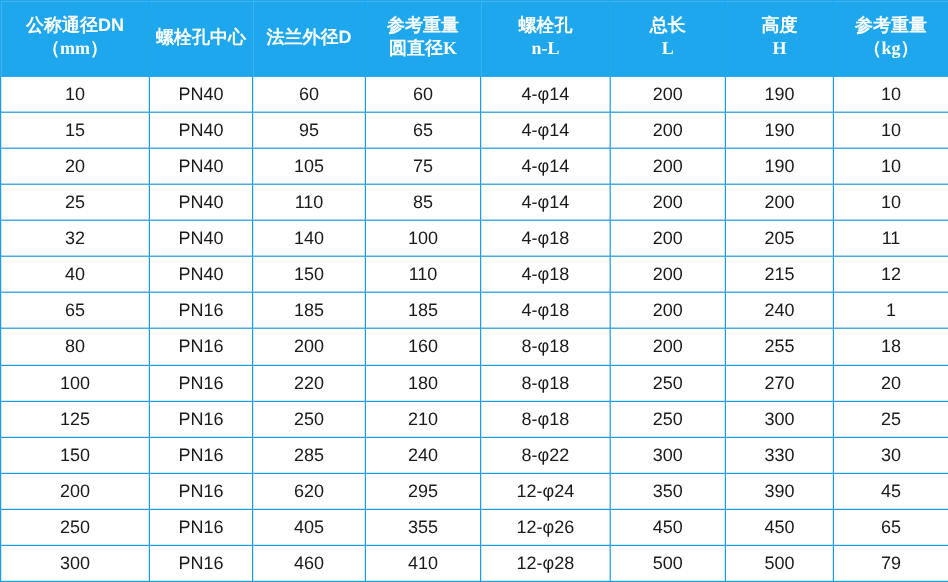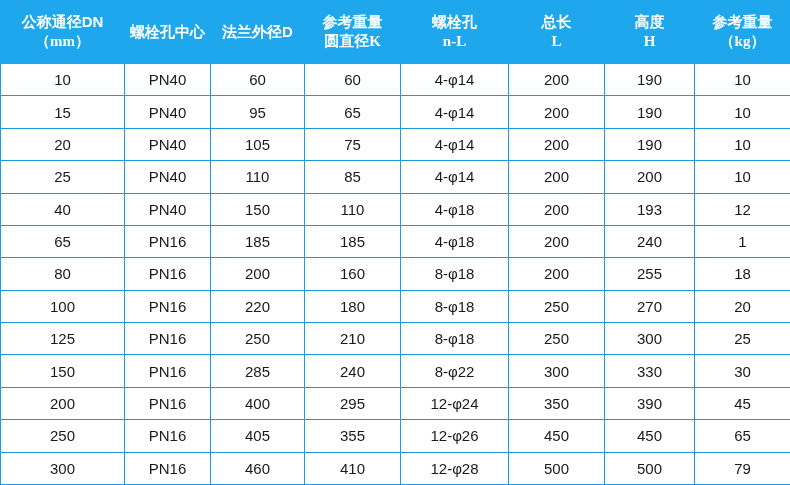--- a/index.html
+++ b/index.html
@@ -141,27 +141,37 @@
         <td>25</td>
         <td>PN40</td>
         <td>110</td>
         <td>85</td>
         <td>4-φ14</td>
         <td>200</td>
         <td>200</td>
         <td>10</td>
       </tr>
       <tr>
+        <td>32</td>
+        <td>PN40</td>
+        <td>140</td>
+        <td>100</td>
+        <td>4-φ18</td>
+        <td>200</td>
+        <td>205</td>
+        <td>11</td>
+      </tr>
+      <tr>
         <td>40</td>
         <td>PN40</td>
         <td>150</td>
         <td>110</td>
         <td>4-φ18</td>
         <td>200</td>
-        <td>193</td>
+        <td>215</td>
         <td>12</td>
       </tr>
       <tr>
         <td>65</td>
         <td>PN16</td>
         <td>185</td>
         <td>185</td>
         <td>4-φ18</td>
         <td>200</td>
         <td>240</td>
@@ -203,21 +213,21 @@
         <td>285</td>
         <td>240</td>
         <td>8-φ22</td>
         <td>300</td>
         <td>330</td>
         <td>30</td>
       </tr>
       <tr>
         <td>200</td>
         <td>PN16</td>
-        <td>400</td>
+        <td>620</td>
         <td>295</td>
         <td>12-φ24</td>
         <td>350</td>
         <td>390</td>
         <td>45</td>
       </tr>
       <tr>
         <td>250</td>
         <td>PN16</td>
         <td>405</td>

